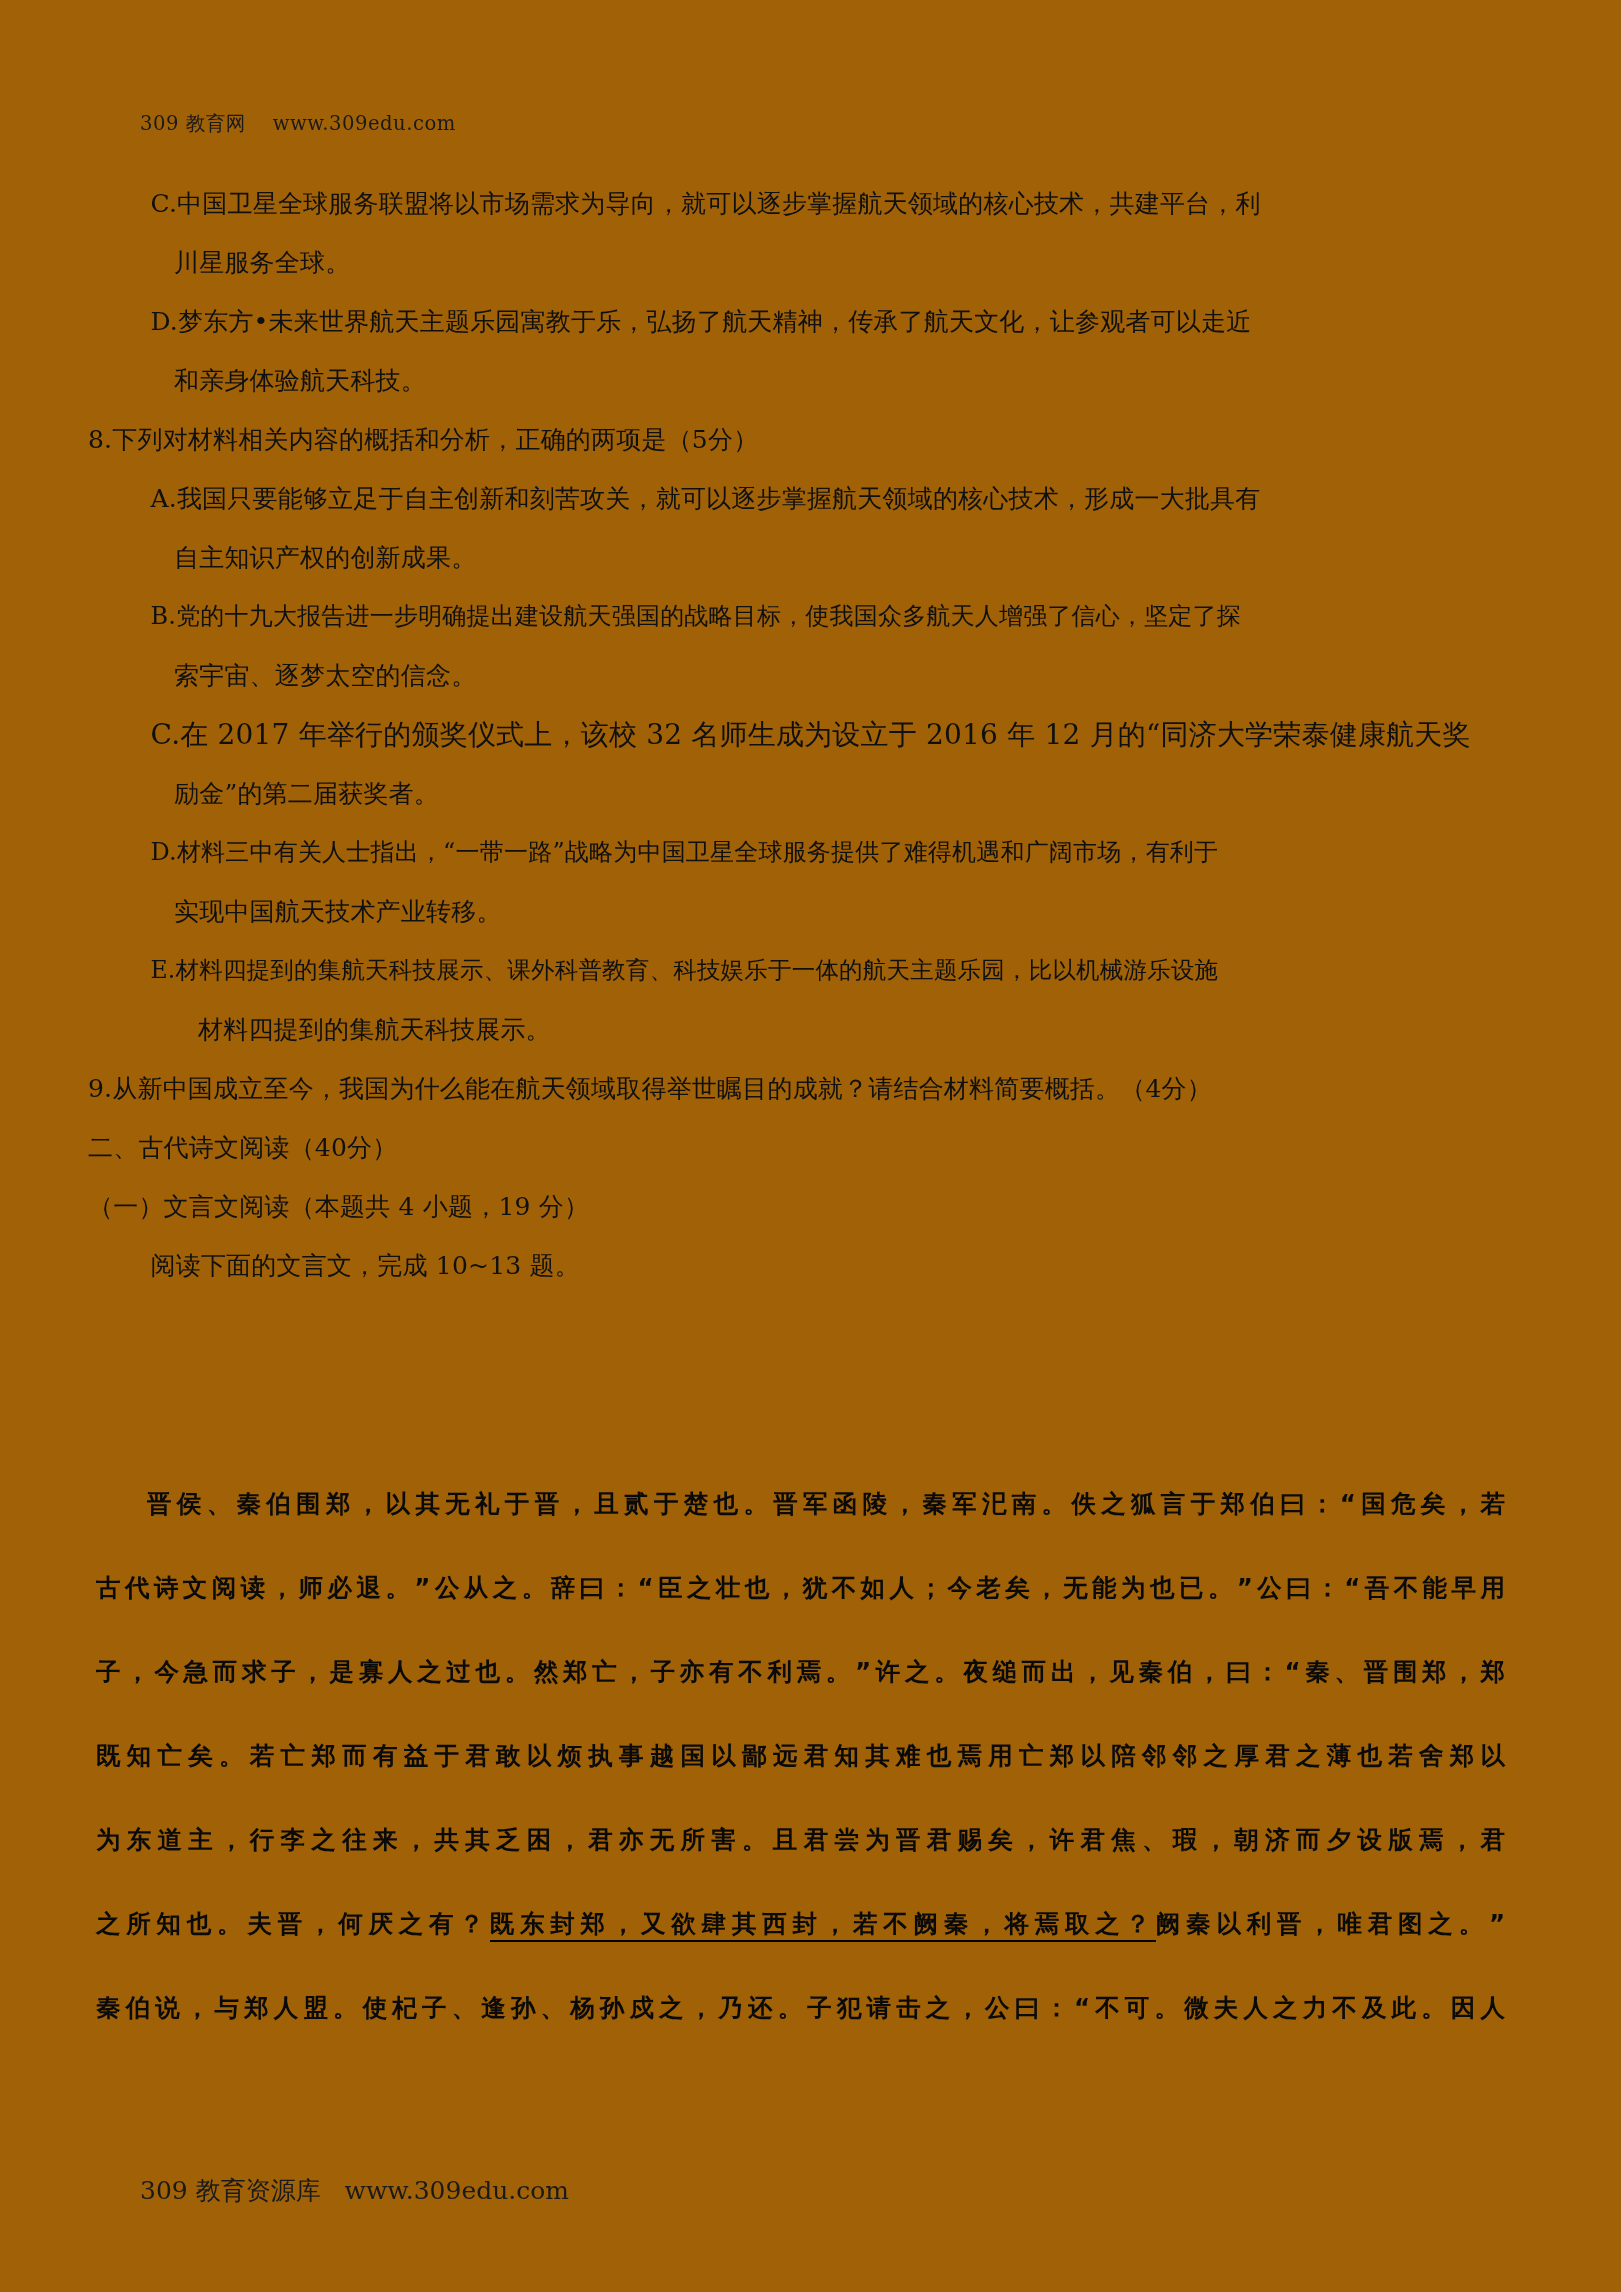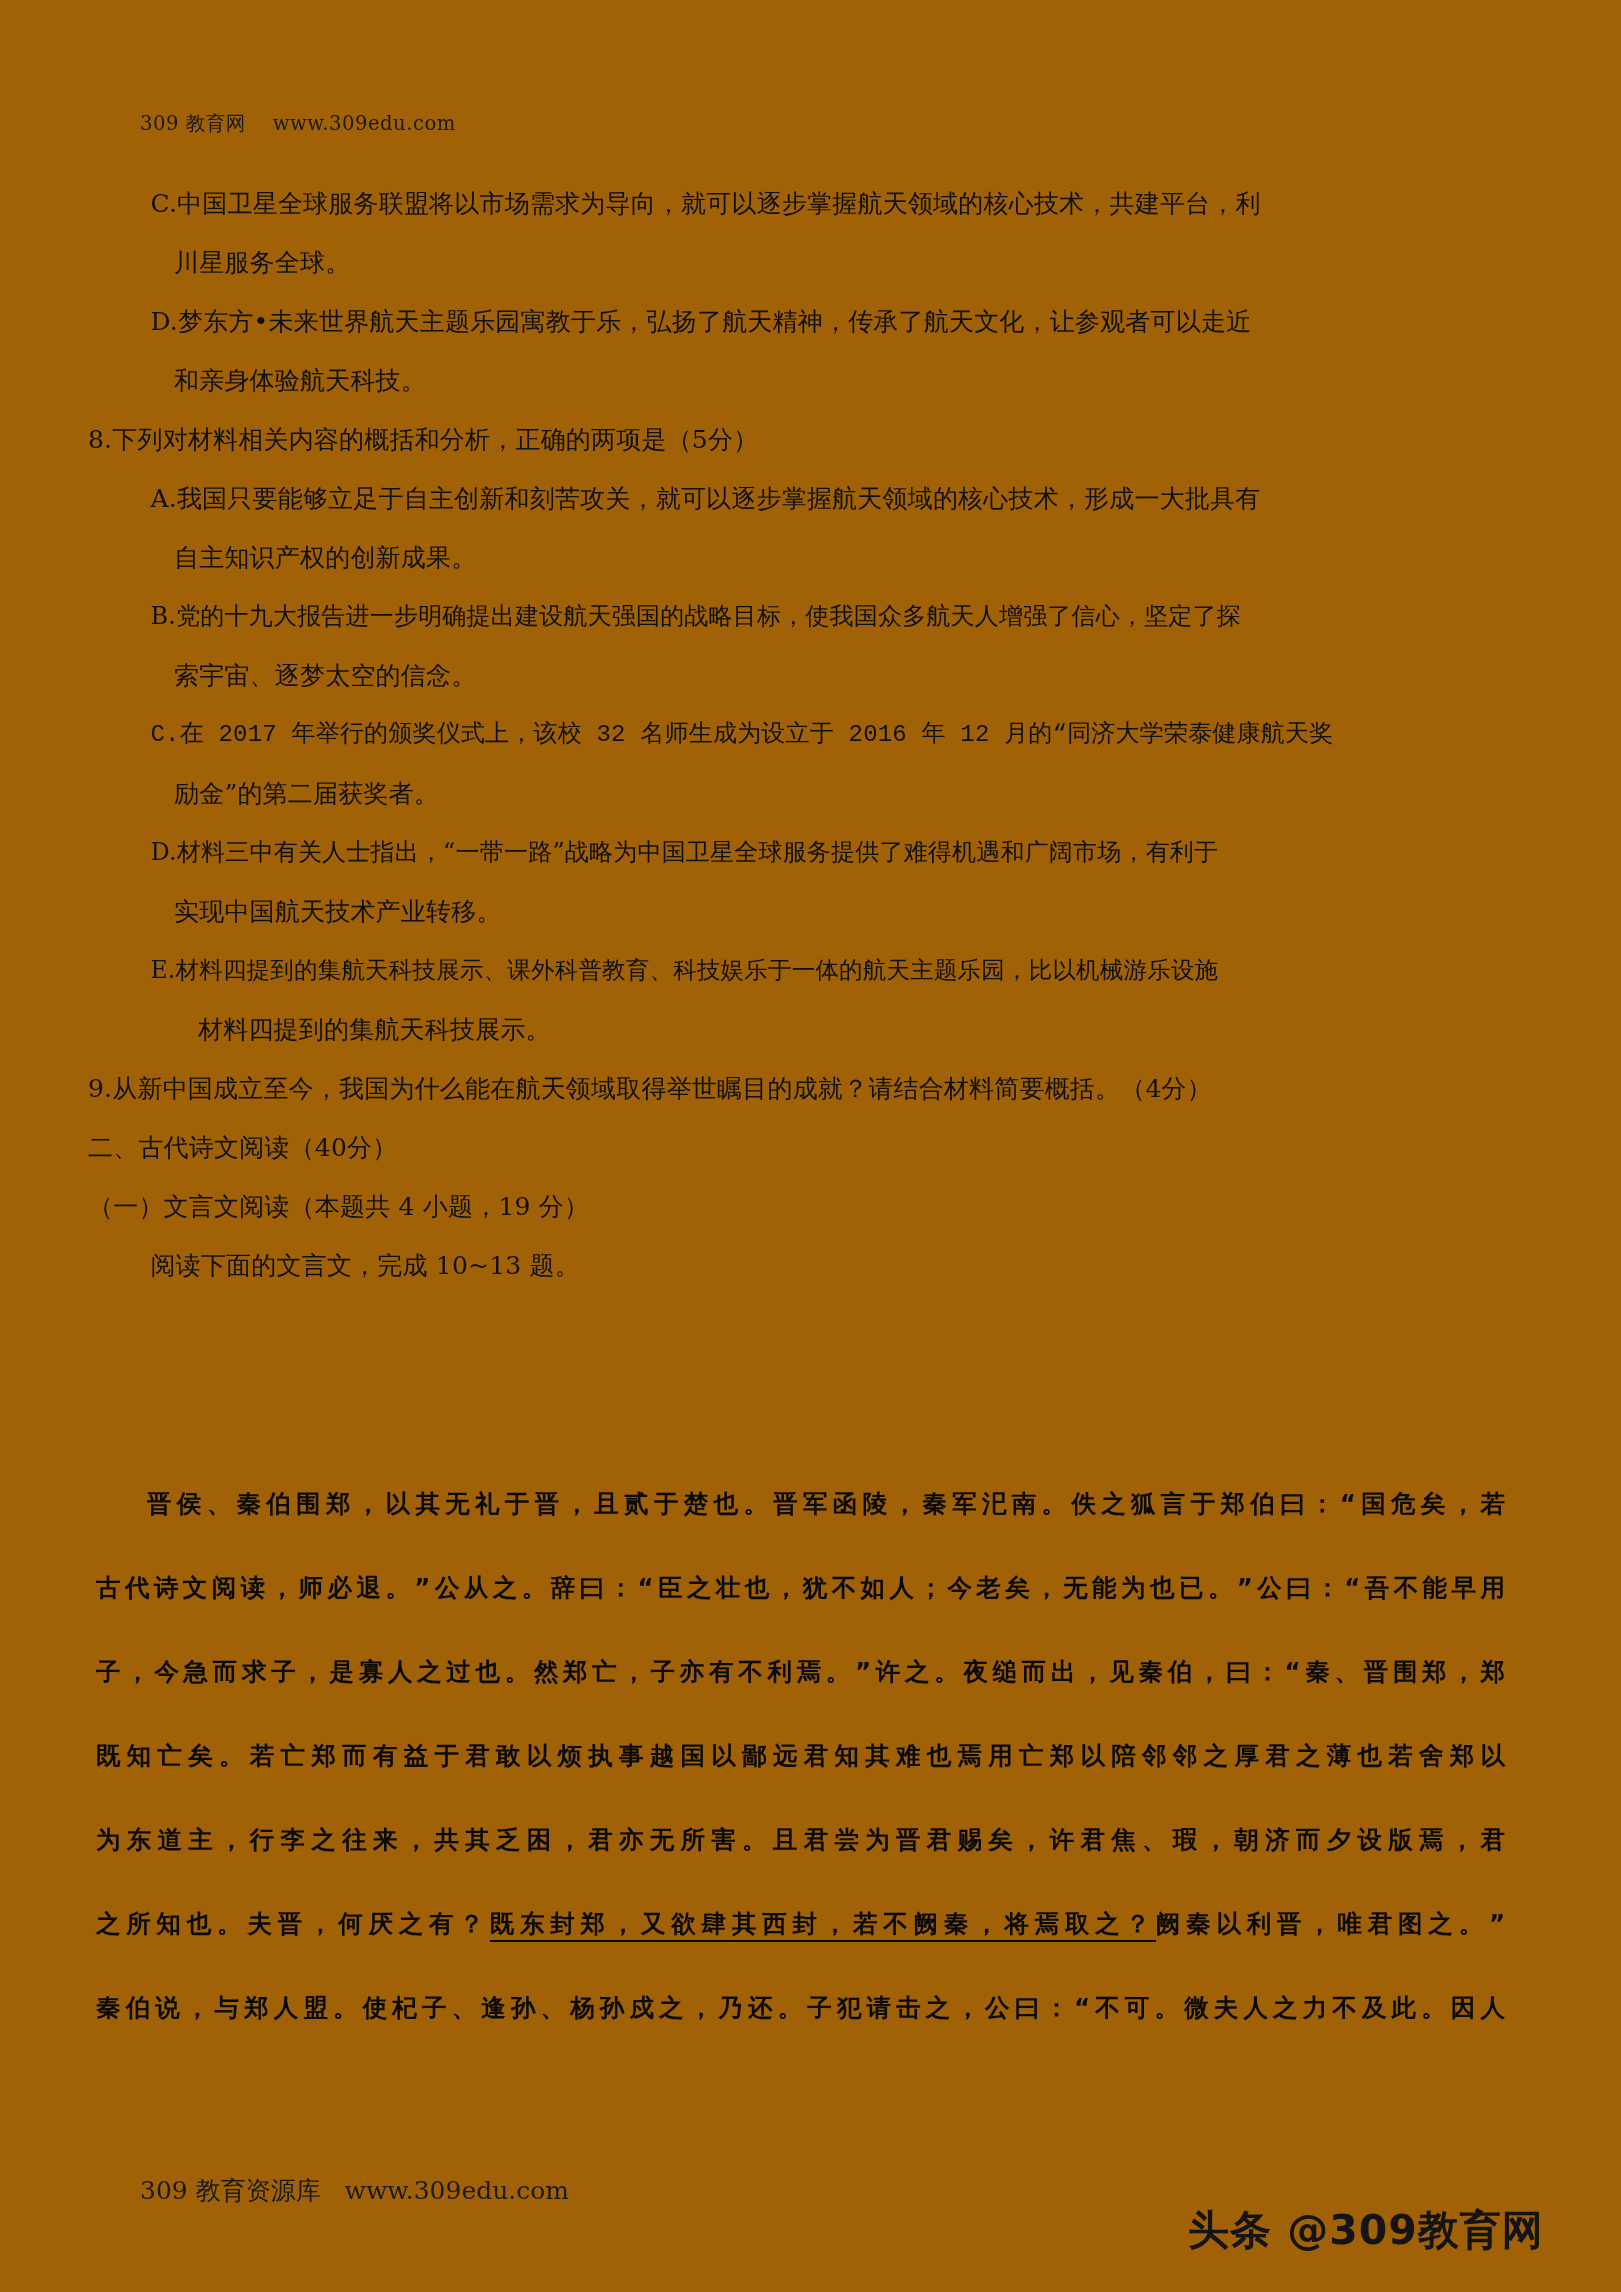--- a/index.html
+++ b/index.html
@@ -124,21 +124,21 @@
     <div class="line indent-1">和亲身体验航天科技。</div>
 
     <div class="line indent-0" style="margin-left:-39px;">8.下列对材料相关内容的概括和分析，正确的两项是（5分）</div>
 
     <div class="line indent-2">A.我国只要能够立足于自主创新和刻苦攻关，就可以逐步掌握航天领域的核心技术，形成一大批具有</div>
     <div class="line indent-1">自主知识产权的创新成果。</div>
 
     <div class="line indent-2" style="font-size:24px;">B.党的十九大报告进一步明确提出建设航天强国的战略目标，使我国众多航天人增强了信心，坚定了探</div>
     <div class="line indent-1">索宇宙、逐梦太空的信念。</div>
 
-    <div class="line indent-2" style="font-size:24px;font-family:Liberation Mono, monospace;">C.在 2017 年举行的颁奖仪式上，该校 32 名师生成为设立于 2016 年 12 月的“同济大学荣泰健康航天奖</div>
+    <div class="line indent-2" style="font-size:28px;">C.在 2017 年举行的颁奖仪式上，该校 32 名师生成为设立于 2016 年 12 月的“同济大学荣泰健康航天奖</div>
     <div class="line indent-1">励金”的第二届获奖者。</div>
 
     <div class="line indent-2" style="font-size:24px;">D.材料三中有关人士指出，“一带一路”战略为中国卫星全球服务提供了难得机遇和广阔市场，有利于</div>
     <div class="line indent-1">实现中国航天技术产业转移。</div>
 
     <div class="line indent-2" style="font-size:23.5px;">E.材料四提到的集航天科技展示、课外科普教育、科技娱乐于一体的航天主题乐园，比以机械游乐设施</div>
     <div class="line indent-3">材料四提到的集航天科技展示。</div>
 
     <div class="line indent-0" style="margin-left:-39px;">9.从新中国成立至今，我国为什么能在航天领域取得举世瞩目的成就？请结合材料简要概括。（4分）</div>
 
@@ -165,16 +165,15 @@
 
     <div class="pline">
       <span>之所知也。夫晋，何厌之有？</span><span class="u-straight">既东封郑，又欲肆其西封，若不阙秦，将焉取之？</span><span>阙秦以利晋，唯君图之。”</span>
     </div>
 
     <div class="pline">秦伯说，与郑人盟。使杞子、逢孙、杨孙戍之，乃还。子犯请击之，公曰：“不可。微夫人之力不及此。因人</div>
   </div>
 
   <div class="footer">309 教育资源库   www.309edu.com</div>
 
-  <div class="watermark">头条 @309教育网</div>
 
 </div>
 
 
 </body></html>

